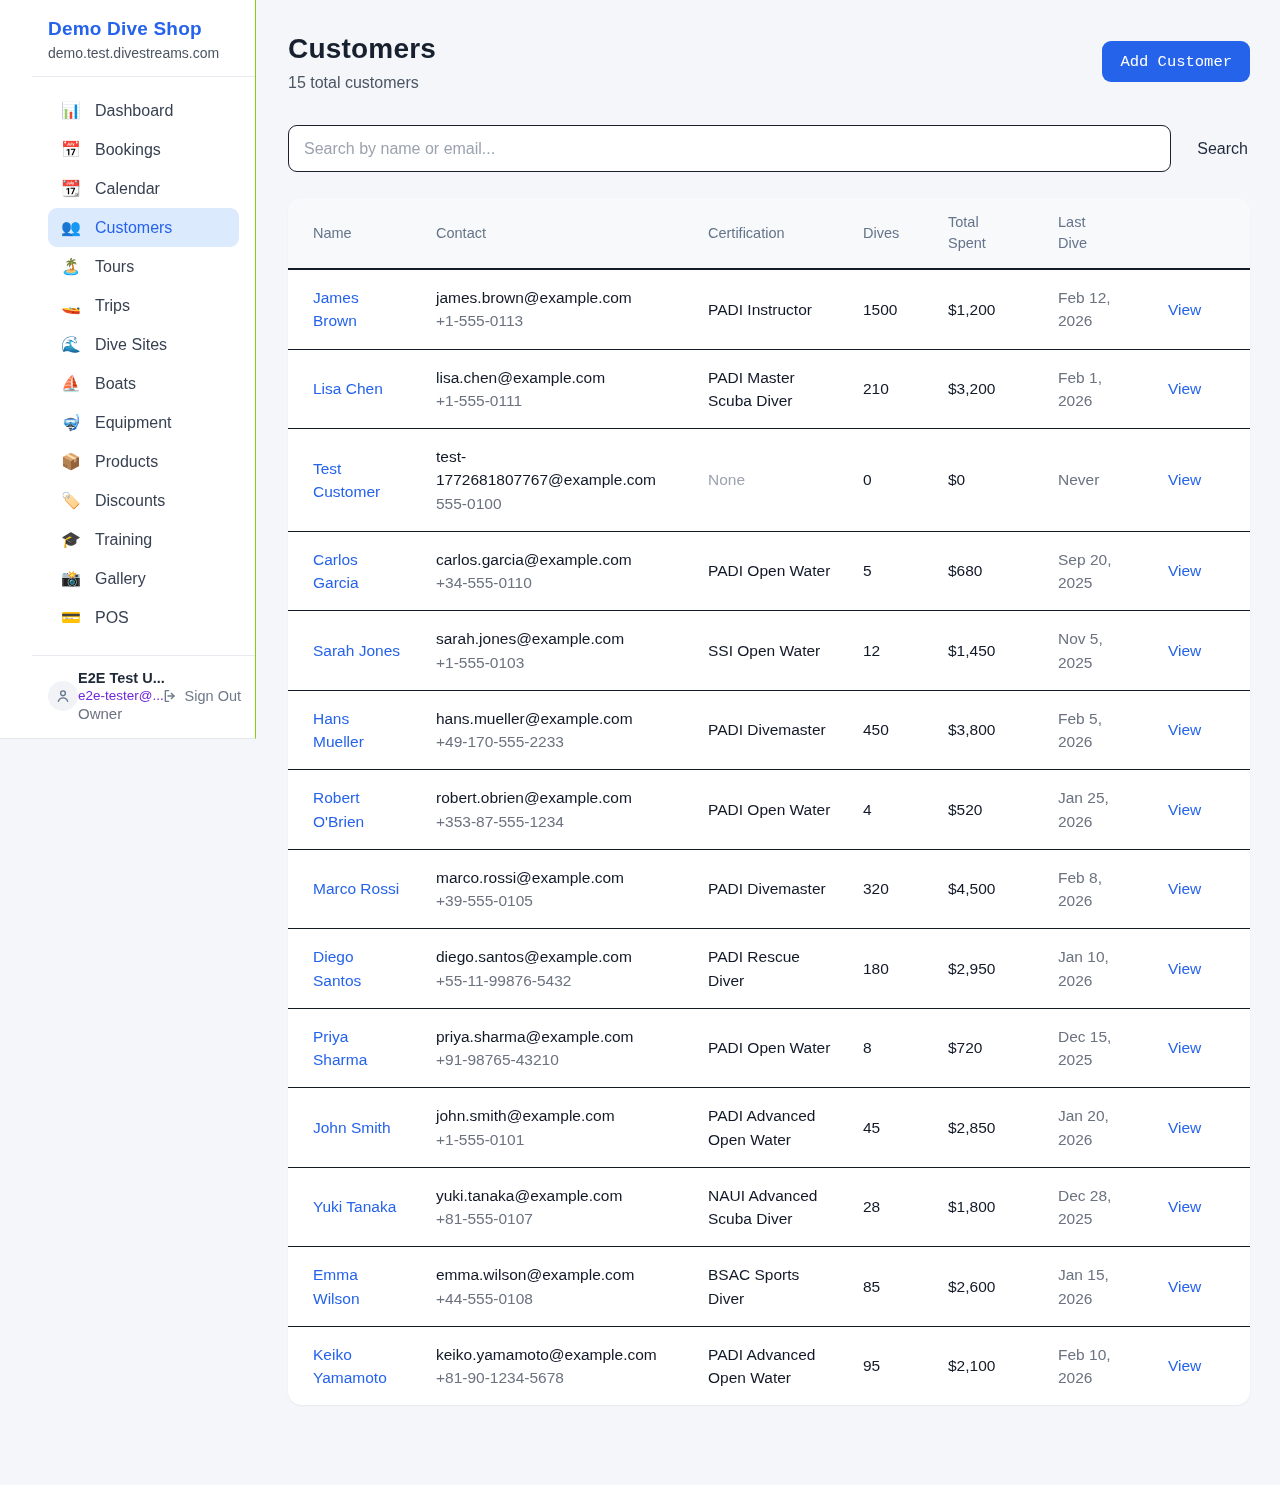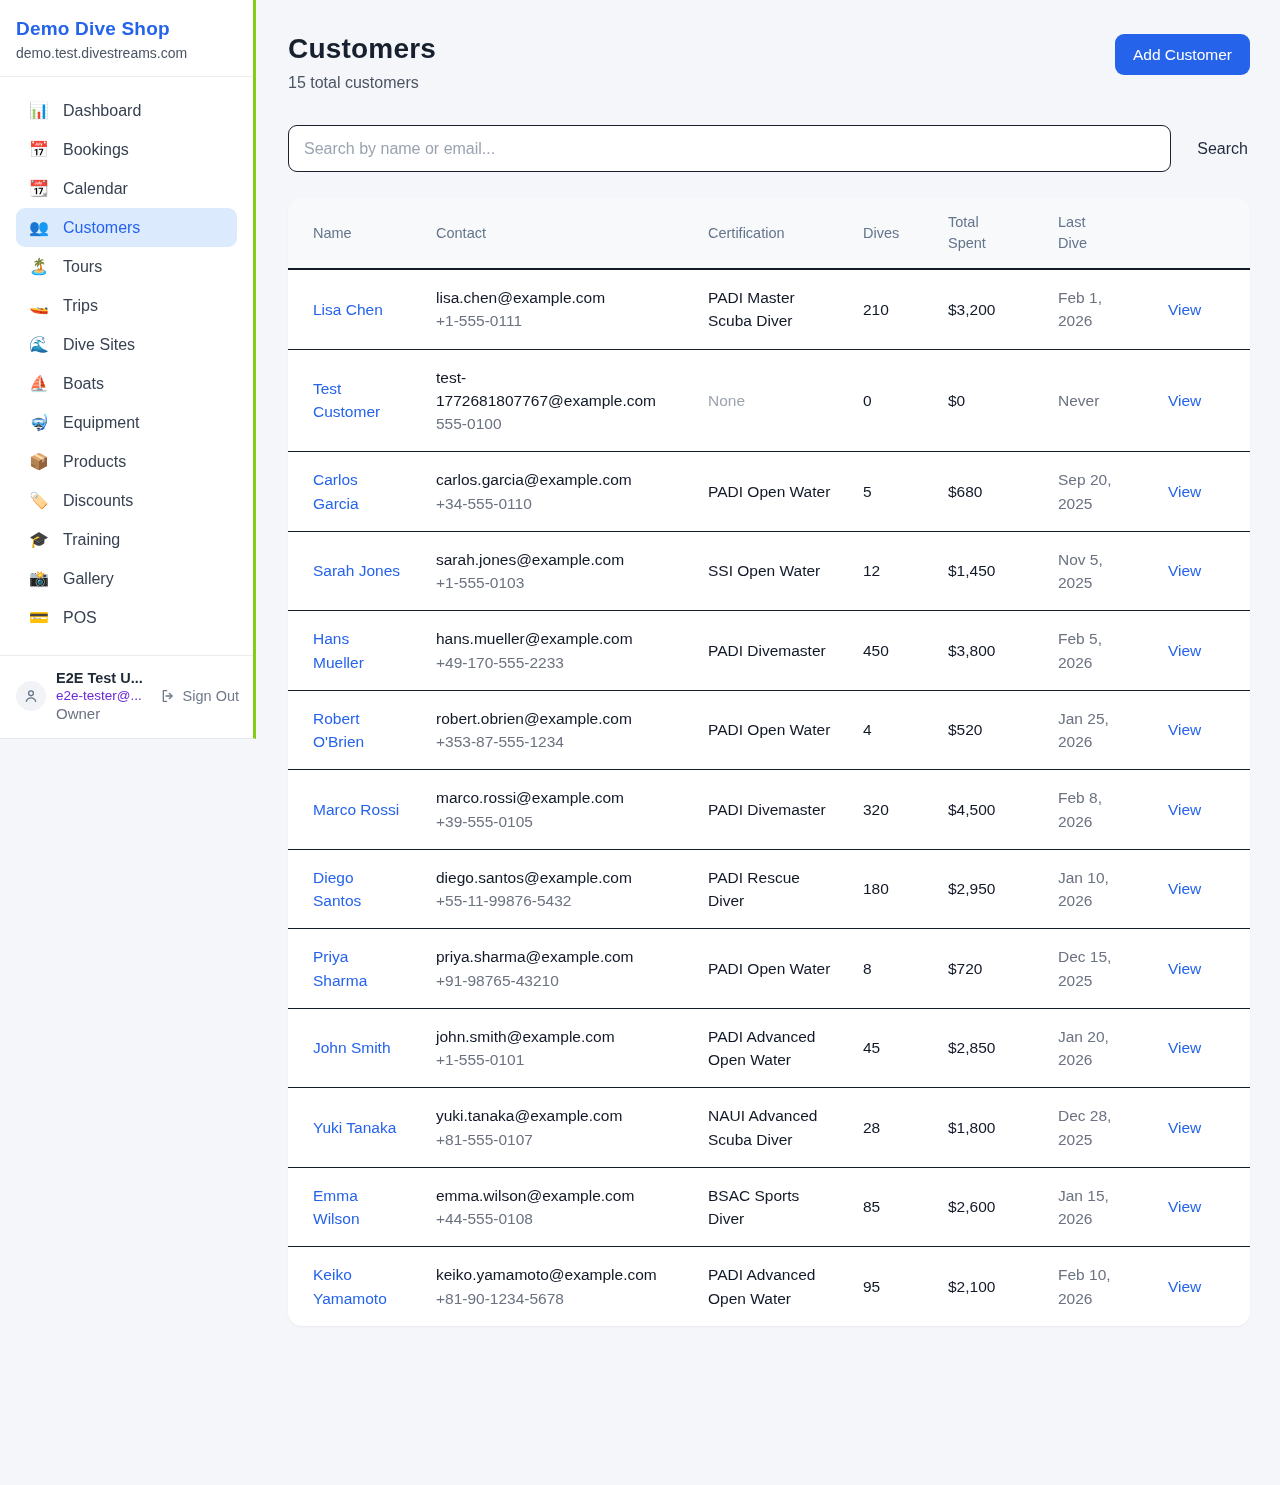--- a/index.html
+++ b/index.html
@@ -10,41 +10,42 @@
     color: #1a202c;
     min-height: 1485px;
   }
   .app { display: flex; align-items: flex-start; }
 
   
   .sidebar {
     width: 256px;
     flex: 0 0 256px;
     background: #ffffff;
-    border-right: 3px solid #84cc16;
+    border-right: 1px solid #84cc16;
     border-bottom: 1px solid #e5e8ee;
+    padding-left: 32px;
   }
   .brand { padding: 18px 16px 15px; border-bottom: 1px solid #e8ebf0; }
   .brand-name { color: #2563eb; font-size: 19px; font-weight: bold; letter-spacing: .2px; }
   .brand-domain { color: #4b5563; font-size: 14px; margin-top: 5px; }
 
   .nav { padding: 14px 16px 10px; }
   .nav-item {
     display: flex; align-items: center; gap: 13px;
     padding: 10px 12px; border-radius: 9px;
     color: #374151; font-size: 16px; cursor: pointer;
   }
   .nav-item.active { background: #dceafd; color: #2563eb; font-weight: 500; }
   .nav-icon { width: 22px; text-align: center; font-size: 16px; flex: 0 0 22px; }
 
   .user-section {
     border-top: 1px solid #e8ebf0;
     margin-top: 8px;
     padding: 14px 14px 16px 16px;
-    display: flex; align-items: center; gap: 10px;
+    display: flex; align-items: center; 
   }
   .avatar {
     width: 30px; height: 30px; border-radius: 50%;
     background: #f1f3f7; flex: 0 0 30px;
     display: flex; align-items: center; justify-content: center;
   }
   .user-meta { min-width: 0; }
   .user-name { font-size: 14.5px; font-weight: bold; color: #1f2937; white-space: nowrap; }
   .user-email { font-size: 13.5px; color: #6d28d9; margin-top: 2px; white-space: nowrap; }
   .user-role { font-size: 15px; color: #6b7280; margin-top: 2px; }
@@ -54,22 +55,22 @@
     display: flex; align-items: center; gap: 7px; white-space: nowrap;
   }
 
   
   .main { flex: 1; padding: 33px 30px 25px 32px; }
   .page-header { display: flex; align-items: flex-start; justify-content: space-between; }
   .page-title { font-size: 28px; font-weight: bold; color: #17202e; letter-spacing: .2px; }
   .page-subtitle { font-size: 16px; color: #4b5563; margin-top: 9px; }
   .add-btn {
     background: #2563eb; color: #fff; border: none; cursor: pointer;
-    font-family: Liberation Sans, sans-serif; font-size: 15.5px; font-weight: 500;
-    padding: 0 18px; height: 41px; border-radius: 9px; margin-top: 1px;
+    font-family: Liberation Mono, monospace; font-size: 15.5px; font-weight: 500;
+    padding: 0 18px; height: 41px; border-radius: 9px; margin-top: 8px;
   }
 
   .search-row { display: flex; align-items: center; margin-top: 33px; }
   .search-input {
     flex: 1; height: 47px; background: #fff;
     border: 1.5px solid #1a202c; border-radius: 9px;
     padding: 0 15px; font-size: 16px; font-family: inherit; color: #1a202c;
     outline: none;
   }
   .search-input::placeholder { color: #9aa3af; }
@@ -230,20 +231,32 @@
               <th><span>Contact</span></th>
               <th><span>Certification</span></th>
               <th><span>Dives</span></th>
               <th><span class="th-narrow">Total Spent</span></th>
               <th><span class="th-narrow">Last Dive</span></th>
               <th><span></span></th>
             </tr>
         </thead>
         <tbody>
             <tr>
+              <td><a class="name-link">James Brown</a></td>
+              <td>
+                <div class="cell-email">james.brown@example.com</div>
+                <div class="cell-phone">+1-555-0113</div>
+              </td>
+              <td class="cell-cert">PADI Instructor</td>
+              <td>1500</td>
+              <td>$1,200</td>
+              <td class="cell-date">Feb 12, 2026</td>
+              <td><a class="view-link">View</a></td>
+            </tr>
+            <tr>
               <td><a class="name-link">Lisa Chen</a></td>
               <td>
                 <div class="cell-email">lisa.chen@example.com</div>
                 <div class="cell-phone">+1-555-0111</div>
               </td>
               <td class="cell-cert">PADI Master Scuba Diver</td>
               <td>210</td>
               <td>$3,200</td>
               <td class="cell-date">Feb 1, 2026</td>
               <td><a class="view-link">View</a></td>

